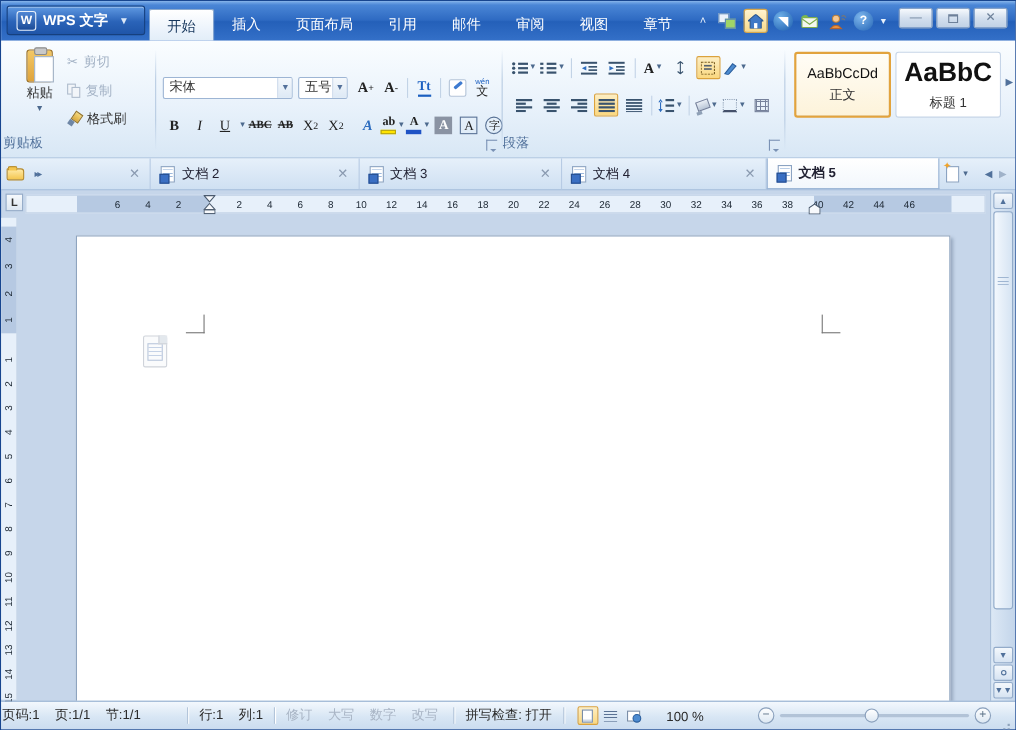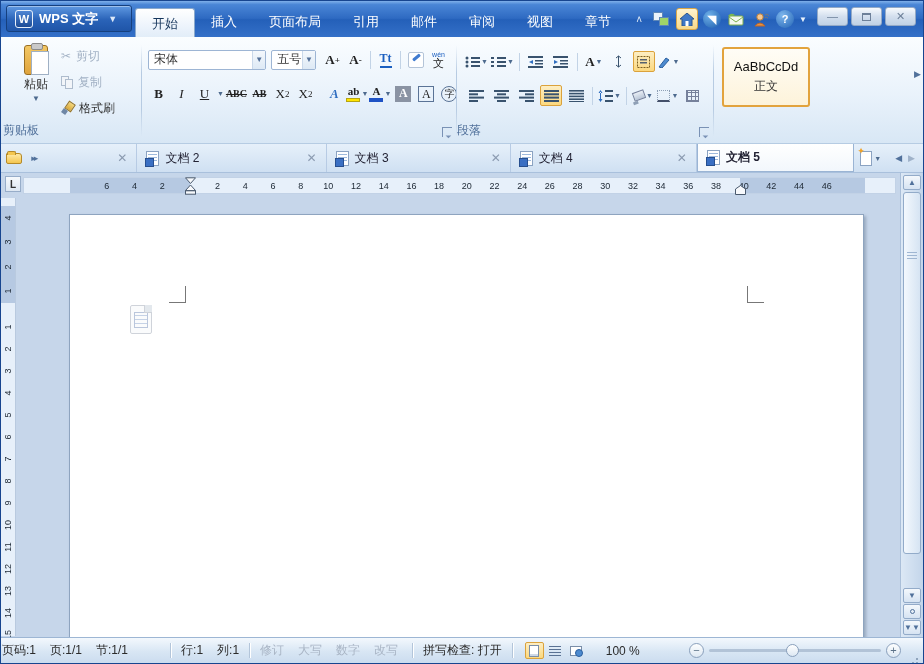--- a/index.html
+++ b/index.html
@@ -75,21 +75,21 @@
   .copy-ico i { position:absolute; width:8px; height:10px; background:#f2f5f9; border:1px solid #aebccd; }
   .copy-ico i:first-child { left:0; top:0; } .copy-ico i:last-child { right:0; bottom:0; }
   .brush-ico { width:13px; height:13px; position:relative; }
   .brush-ico::before { content:""; position:absolute; left:5px; top:0; width:6px; height:7px;
     background:linear-gradient(180deg,#f6d87a,#d9a93c); border:1px solid #96752a; transform:rotate(35deg); }
   .brush-ico::after { content:""; position:absolute; left:1px; top:7px; width:5px; height:5px;
     background:#6f87a6; transform:rotate(35deg); }
 
   
   .grp-font { left:141px; width:315px; }
-  .frow { position:absolute; left:6px; right:8px; display:flex; align-items:center; gap:2px; }
+  .frow { position:absolute; left:6px; right:8px; display:flex; align-items:center; gap:2px;margin-top:20px; }
   .frow1 { top:12px; } .frow2 { top:46px; }
   .combo { height:20px; background:#fff; border:1px solid #9db5d4; border-radius:2px;
     display:flex; align-items:center; font-size:12px; padding-left:5px; }
   .combo .cv { flex:1; } .combo .ccaret { width:13px; text-align:center; font-size:8px; color:#54719a;
     border-left:1px solid #c9d8ea; align-self:stretch; line-height:18px; background:linear-gradient(180deg,#f4f8fc,#dde9f5); }
   .combo-name { width:122px; } .combo-size { width:46px; margin-left:3px; margin-right:4px;justify-content:center; }
   .rbtn { min-width:21px; height:21px; display:inline-flex; align-items:center; justify-content:center;
     border-radius:2px; font-family:"Liberation Serif", serif; font-size:13px; color:#222; position:relative; }
   .rbtn .dd { font-size:7px; color:#4d6a8e; margin-left:1px; font-family:"Liberation Sans",sans-serif; }
   .rbtn sup,.rbtn sub { font-size:9px; }
@@ -578,20 +578,24 @@
           </span>
       </div>
       <div class="grp-label">段落</div>
       <span class="launcher"></span>
     </div>
 
     <div class="grp grp-styles">
       <div class="style-card selected" style="left:8px">
         <span class="style-sample">AaBbCcDd</span>
         <span class="style-name">正文</span>
+      </div>
+      <div class="style-card" style="left:100px; width:96px; overflow:hidden">
+        <span class="style-sample big">AaBbC</span>
+        <span class="style-name">标题 1</span>
       </div>
       <span class="style-scroll">▶</span>
     </div>
   </div>
 
   <div class="doctabs">
     <span class="folder-btn">
         <span class="folder"></span>
       </span>
     <span class="chev2">▸▸</span>

